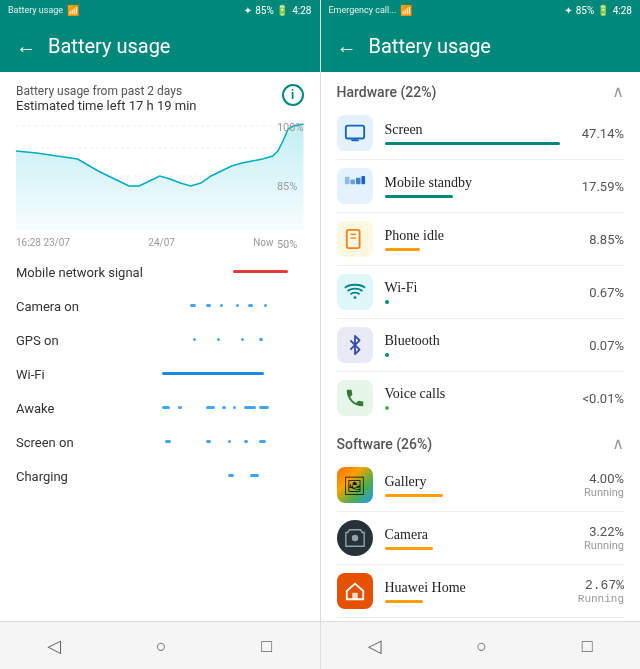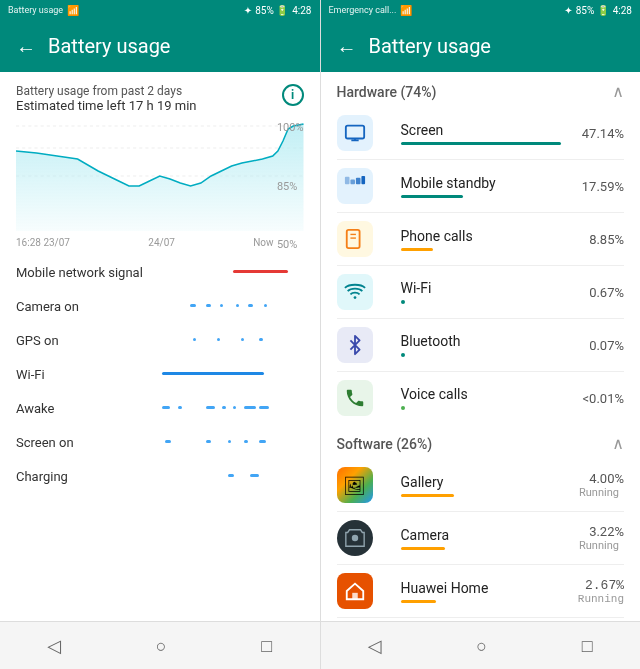--- a/index.html
+++ b/index.html
@@ -164,21 +164,22 @@
       height: 36px;
       border-radius: 8px;
       flex-shrink: 0;
       display: flex;
       align-items: center;
       justify-content: center;
       font-size: 18px;
     }
     .item-info {
       flex: 1;
-      margin-left: 28px;
+      margin-left: 12px;
+      font-family: Liberation Serif, serif;
     }
     .item-name {
       font-size: 14px;
       color: #222;
     }
     .item-bar {
       height: 3px;
       border-radius: 2px;
       margin-top: 4px;
       background: #00897B;
@@ -191,21 +192,21 @@
     }
     .item-percent {
       font-size: 13px;
       color: #555;
       text-align: right;
       min-width: 45px;
     }
     .item-status {
       font-size: 11px;
       color: #999;
-      text-align: left;
+      text-align: right;
     }
     .divider {
       height: 1px;
       background: #eee;
       margin: 0 16px;
     }
     .bottom-nav {
       height: 48px;
       background: #f5f5f5;
       display: flex;
@@ -375,21 +376,21 @@
   </div>
 
   <div class="header">
     <span class="back-arrow">←</span>
     <span class="header-title">Battery usage</span>
   </div>
 
   <div class="right-content">
 
     <div class="section-header">
-      <span class="section-title">Hardware (74%)</span>
+      <span class="section-title">Hardware (22%)</span>
       <span class="chevron">∧</span>
     </div>
 
     <div class="hardware-item">
       <div class="item-icon" style="background:#E3F2FD;">
         <svg width="22" height="22" viewBox="0 0 24 24">
             <rect x="2" y="4" width="20" height="14" rx="2" fill="none" stroke="#1565C0" stroke-width="2"></rect>
             <line x1="8" y1="20" x2="16" y2="20" stroke="#1565C0" stroke-width="2"></line>
             <line x1="12" y1="18" x2="12" y2="20" stroke="#1565C0" stroke-width="2"></line>
           </svg>
@@ -421,21 +422,21 @@
 
     <div class="hardware-item">
       <div class="item-icon" style="background:#FFF8E1;">
         <svg width="22" height="22" viewBox="0 0 24 24">
             <rect x="3" y="2" width="14" height="20" rx="2" fill="none" stroke="#F57F17" stroke-width="2"></rect>
             <line x1="7" y1="7" x2="13" y2="7" stroke="#F57F17" stroke-width="1.5"></line>
             <line x1="7" y1="11" x2="13" y2="11" stroke="#F57F17" stroke-width="1.5"></line>
           </svg>
       </div>
       <div class="item-info">
-        <div class="item-name">Phone calls</div>
+        <div class="item-name">Phone idle</div>
         <div class="item-bar" style="width:18%;background:#FFA000;"></div>
       </div>
       <div class="item-percent">8.85%</div>
     </div>
     <div class="divider"></div>
 
     <div class="hardware-item">
       <div class="item-icon" style="background:#E0F7FA;">
         <svg width="22" height="22" viewBox="0 0 24 24">
             <path d="M1 7.5C5.5 3 18.5 3 23 7.5" fill="none" stroke="#00838F" stroke-width="2"></path>

